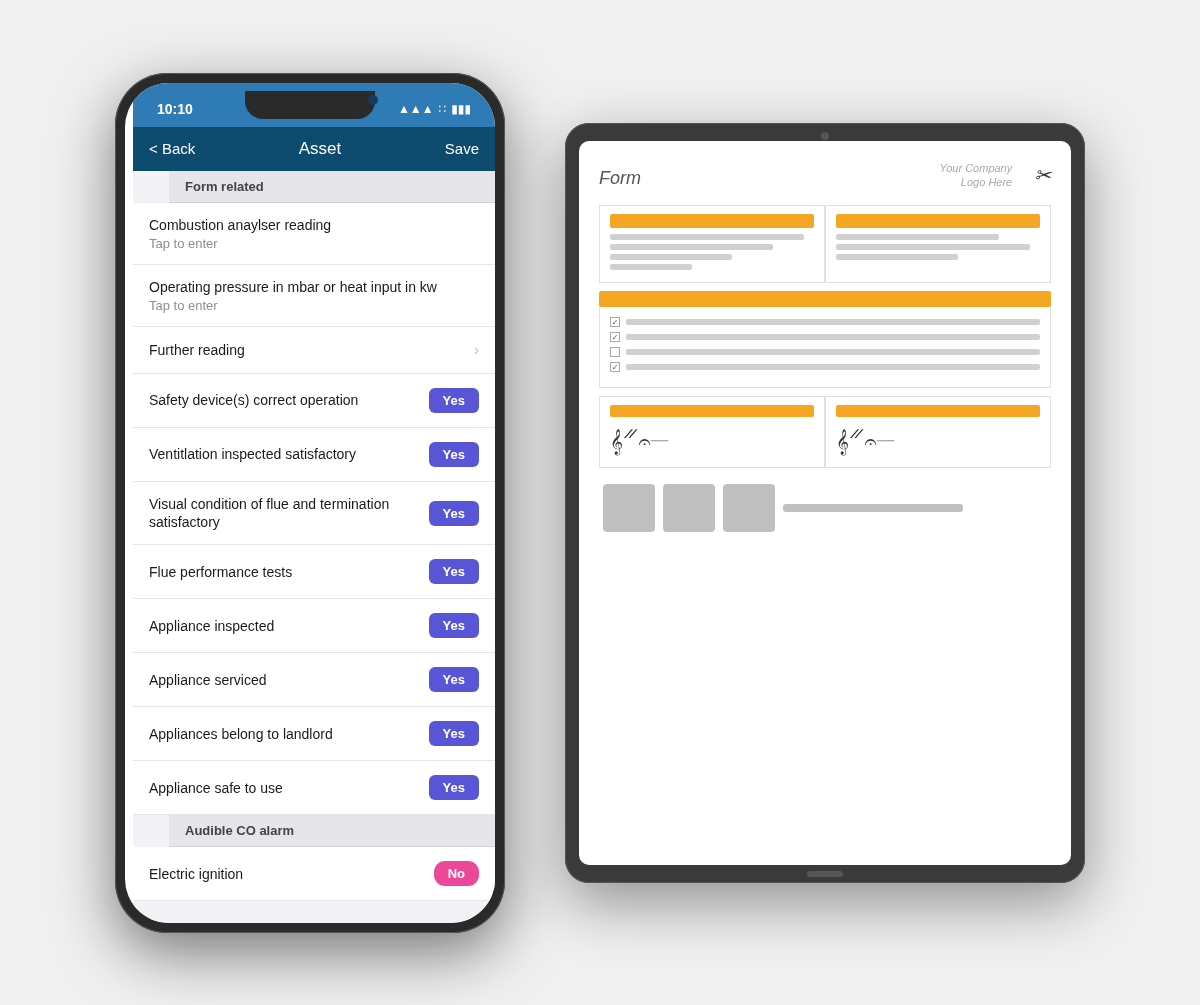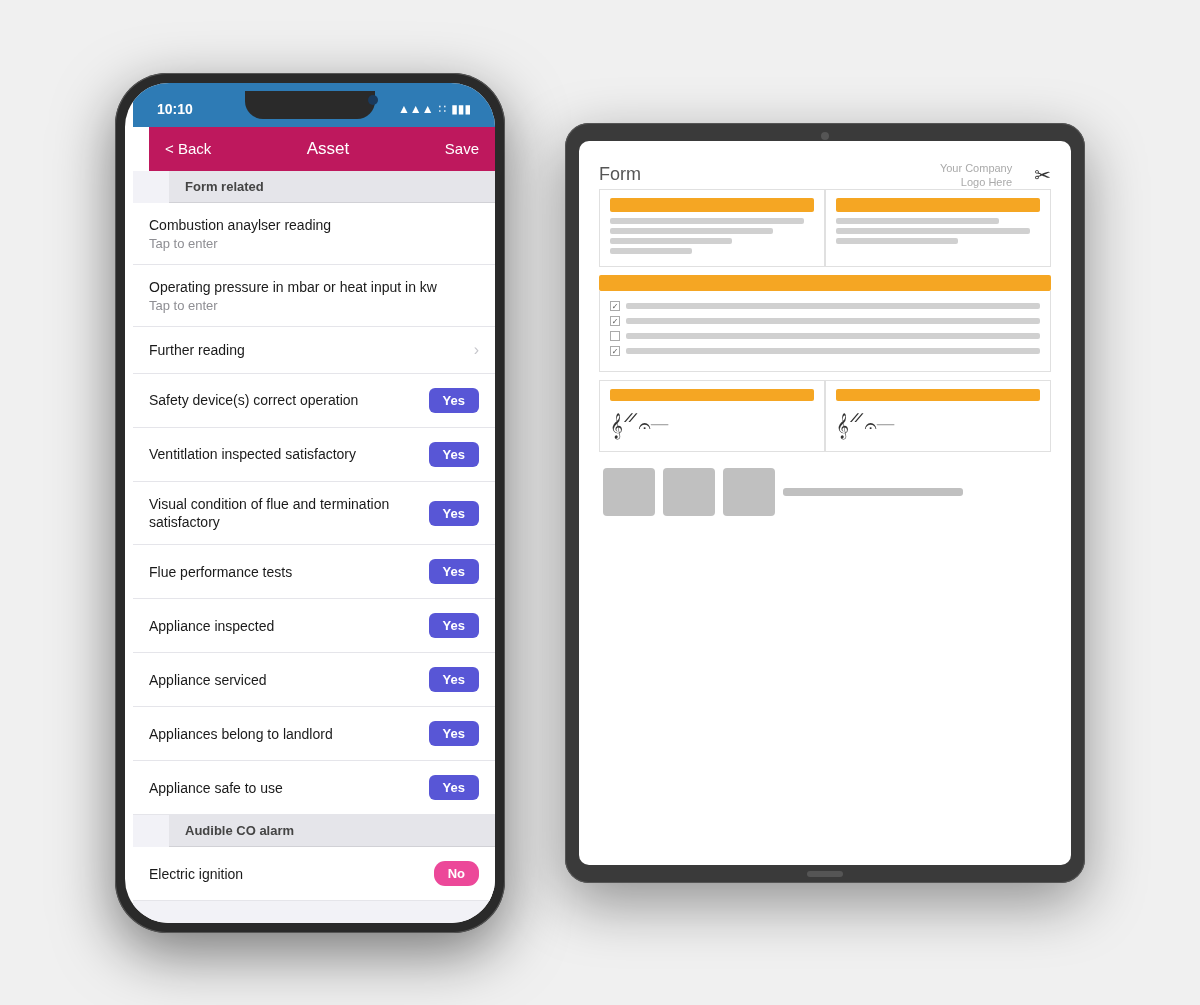--- a/index.html
+++ b/index.html
@@ -74,27 +74,26 @@
     .status-icons {
       display: flex;
       align-items: center;
       gap: 5px;
       color: #fff;
       font-size: 12px;
     }
 
     
     .nav-bar {
-      background: #be185d;
+      background: #0c4a6e;
       height: 44px;
       display: flex;
       align-items: center;
       justify-content: space-between;
       padding: 0 16px;
-      margin-left: 16px;
     }
     .nav-back {
       color: #fff;
       font-size: 15px;
       display: flex;
       align-items: center;
       gap: 2px;
     }
     .nav-title {
       color: #fff;
@@ -214,21 +213,23 @@
 
     
     .doc-container {
       padding: 20px;
       flex: 1;
       background: #fff;
     }
     .doc-header {
       display: flex;
       justify-content: space-between;
-      align-items: center;
+      align-items: flex-end;
+      margin-bottom: 16px;
+      font-style: italic;
     }
     .doc-title {
       font-size: 18px;
       color: #555;
       font-weight: 400;
     }
     .doc-logo-area {
       display: flex;
       align-items: center;
       gap: 22px;

